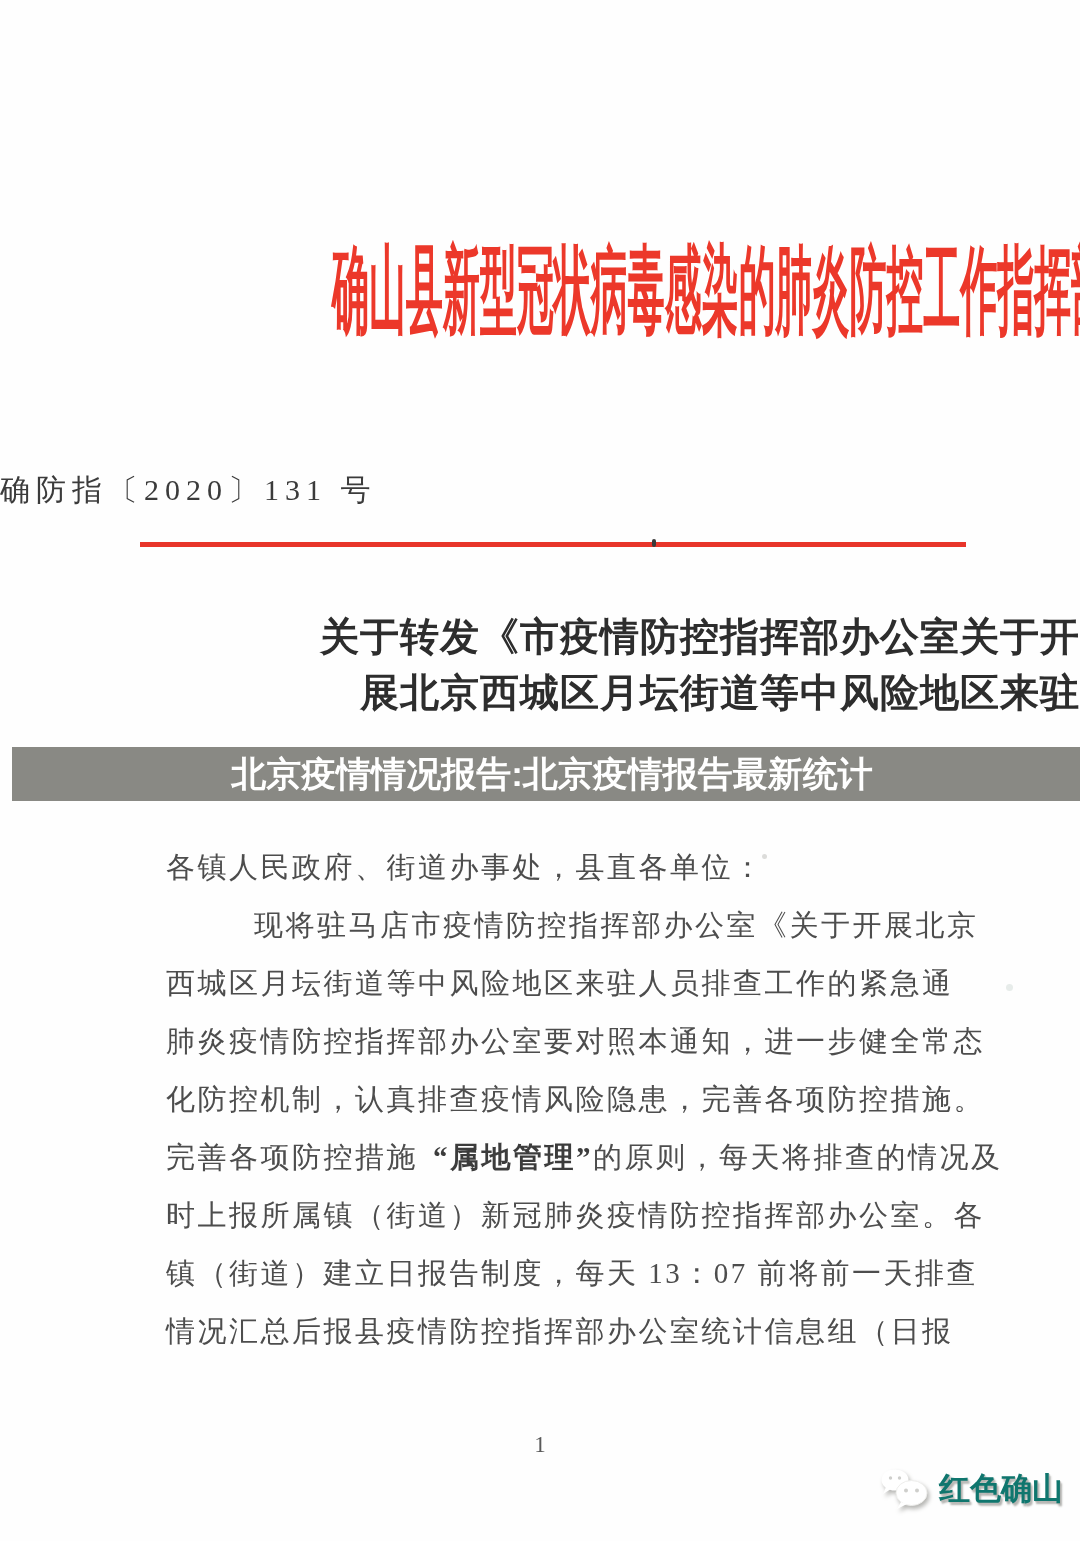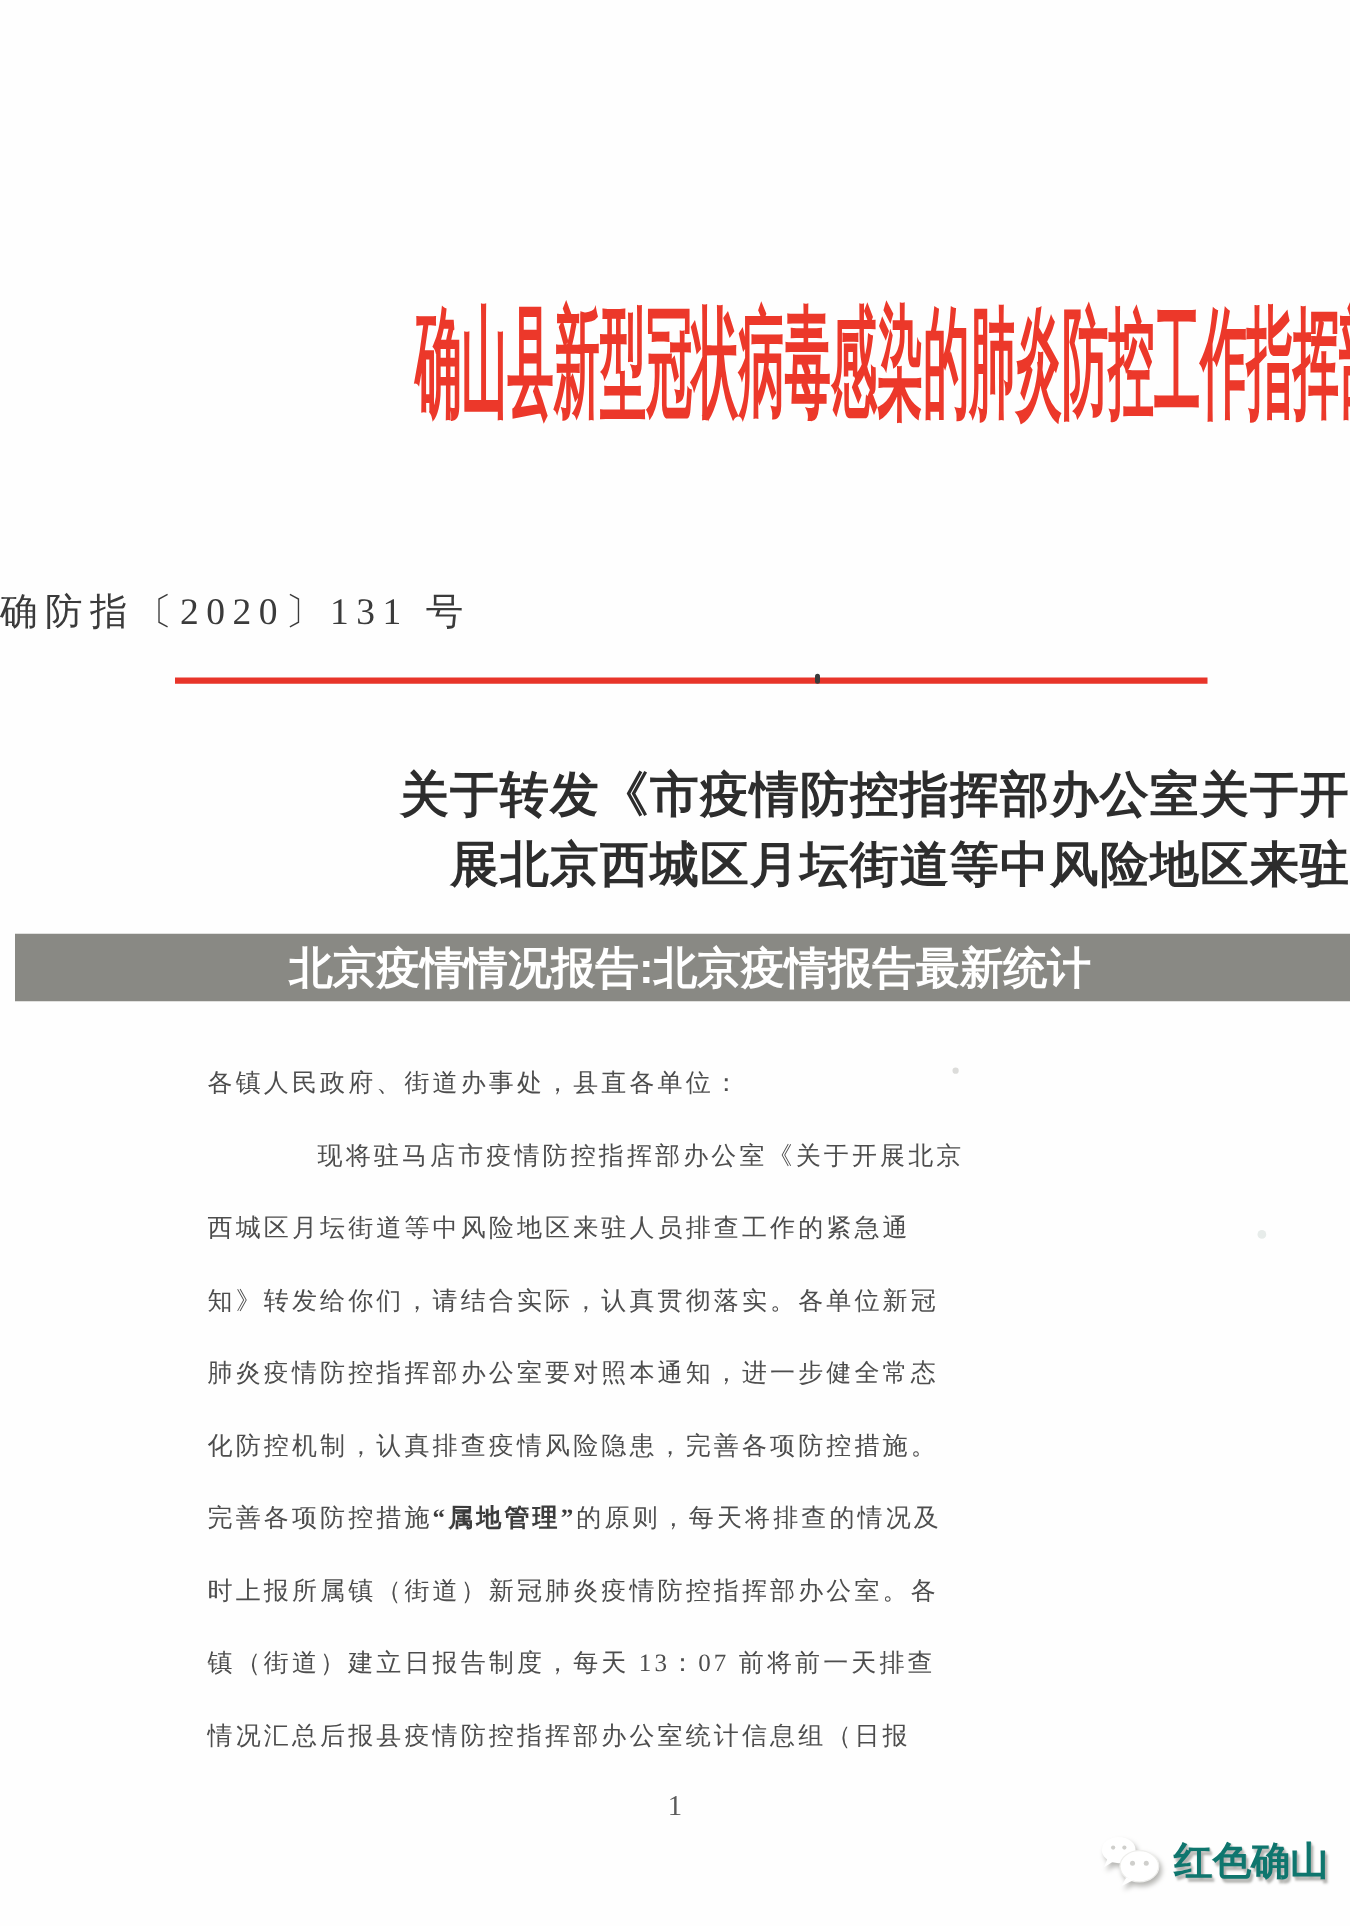--- a/index.html
+++ b/index.html
@@ -65,30 +65,30 @@
   .overlay-banner .banner-text {
     font-family: "Liberation Sans", sans-serif;
     font-weight: bold;
     font-size: 35px;
     color: var(--banner-fg, #ffffff);
     white-space: nowrap;
   }
   .body-text {
     position: absolute;
     top: 838px; left: 166px; width: 790px;
-    font-size: 20px;
+    font-size: 29px;
     color: #4d4d4d;
     letter-spacing: 2.5px;
   }
   .body-line {
     height: 58px; line-height: 58px;
     white-space: nowrap;
   }
   .body-line.indent { text-indent: 88px; }
-  .body-line .b { font-weight: bold; color: #3c3c3c; }
+  .body-line .b { font-weight: bold; color: #3c3c3c; margin-left: 15px; }
   .page-number {
     position: absolute;
     top: 1432px; left: 0; width: 1080px;
     text-align: center;
     font-size: 23px; line-height: 26px;
     color: #5a5a5a;
   }
   
   .watermark {
     position: absolute;
@@ -127,21 +127,20 @@
     </div>
 
   <div class="overlay-banner">
     <span class="banner-text">北京疫情情况报告:北京疫情报告最新统计</span>
   </div>
 
   <div class="body-text">
       <div class="body-line"><span>各镇人民政府、街道办事处，县直各单位：</span></div>
       <div class="body-line indent"><span>现将驻马店市疫情防控指挥部办公室《关于开展北京</span></div>
       <div class="body-line"><span>西城区月坛街道等中风险地区来驻人员排查工作的紧急通</span></div>
-      <div class="body-line"><span>知》转发给你们，请结合实际，认真贯彻落实。各单位新冠</span></div>
       <div class="body-line"><span>肺炎疫情防控指挥部办公室要对照本通知，进一步健全常态</span></div>
       <div class="body-line"><span>化防控机制，认真排查疫情风险隐患，完善各项防控措施。</span></div>
       <div class="body-line"><span>完善各项防控措施</span><span class="b">“属地管理”</span><span>的原则，每天将排查的情况及</span></div>
       <div class="body-line"><span>时上报所属镇（街道）新冠肺炎疫情防控指挥部办公室。各</span></div>
       <div class="body-line"><span>镇（街道）建立日报告制度，每天 13：07 前将前一天排查</span></div>
       <div class="body-line"><span>情况汇总后报县疫情防控指挥部办公室统计信息组（日报</span></div>
     </div>
 
   <div class="page-number">1</div>
 

